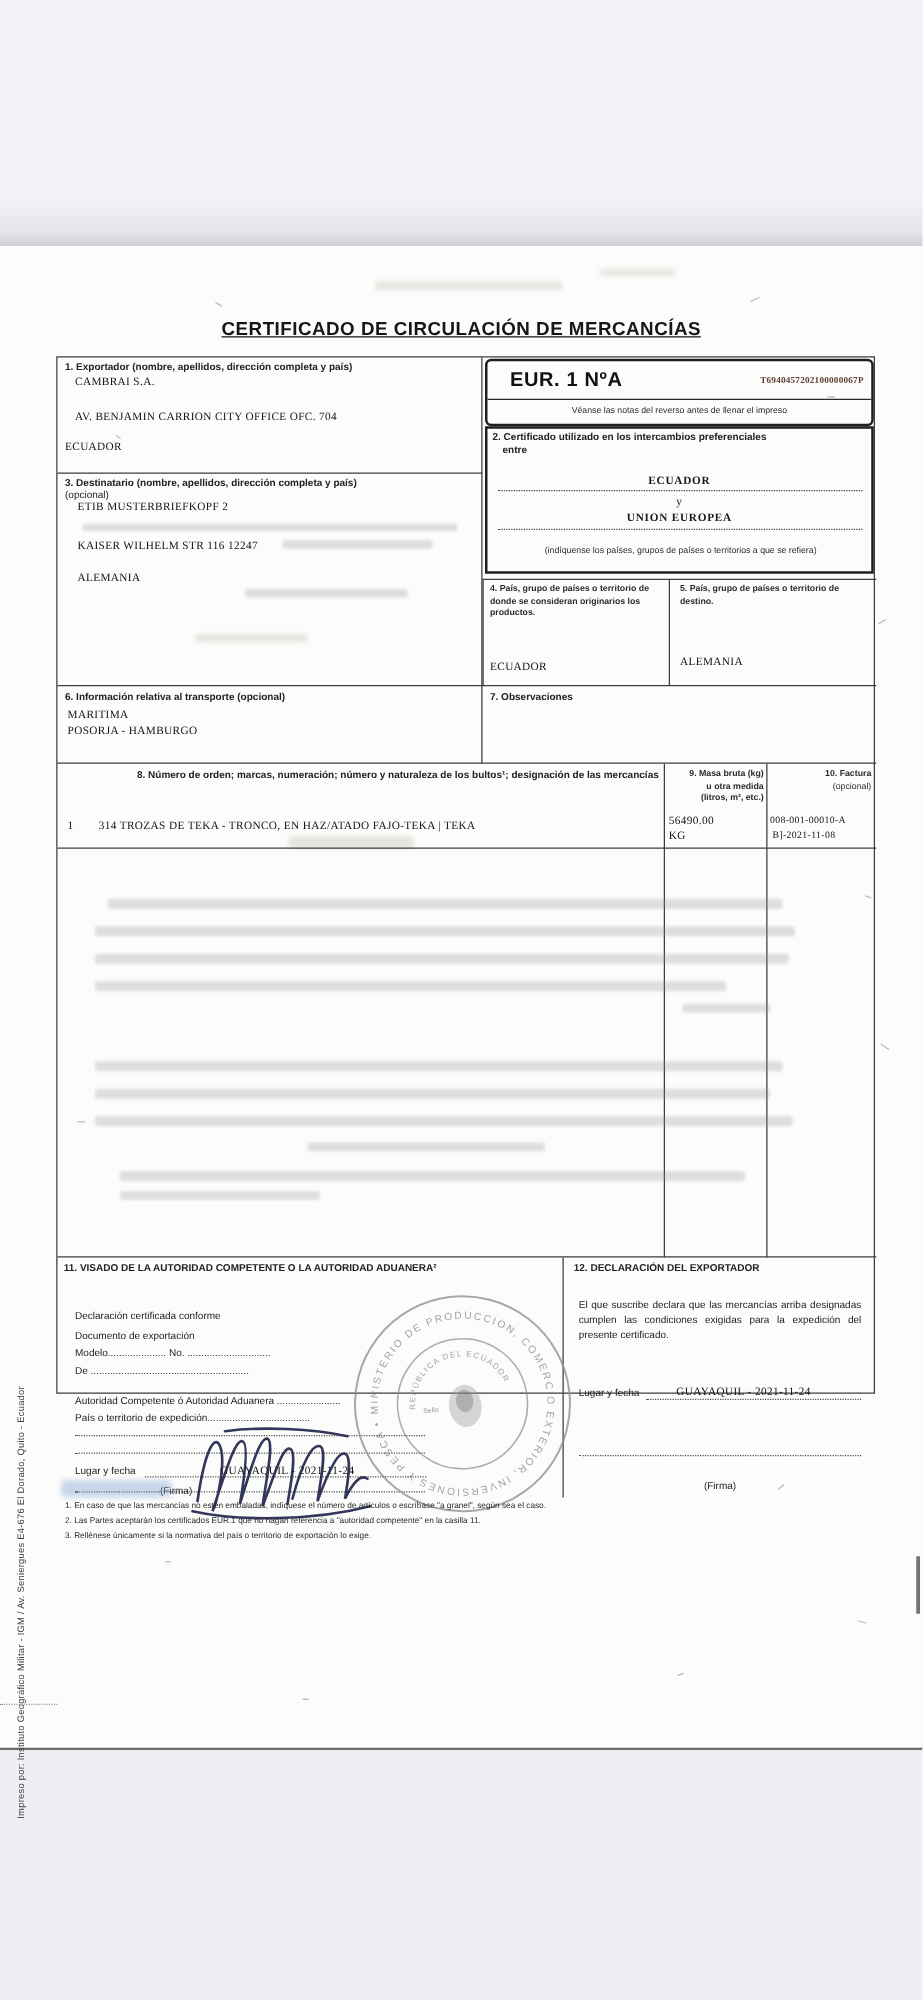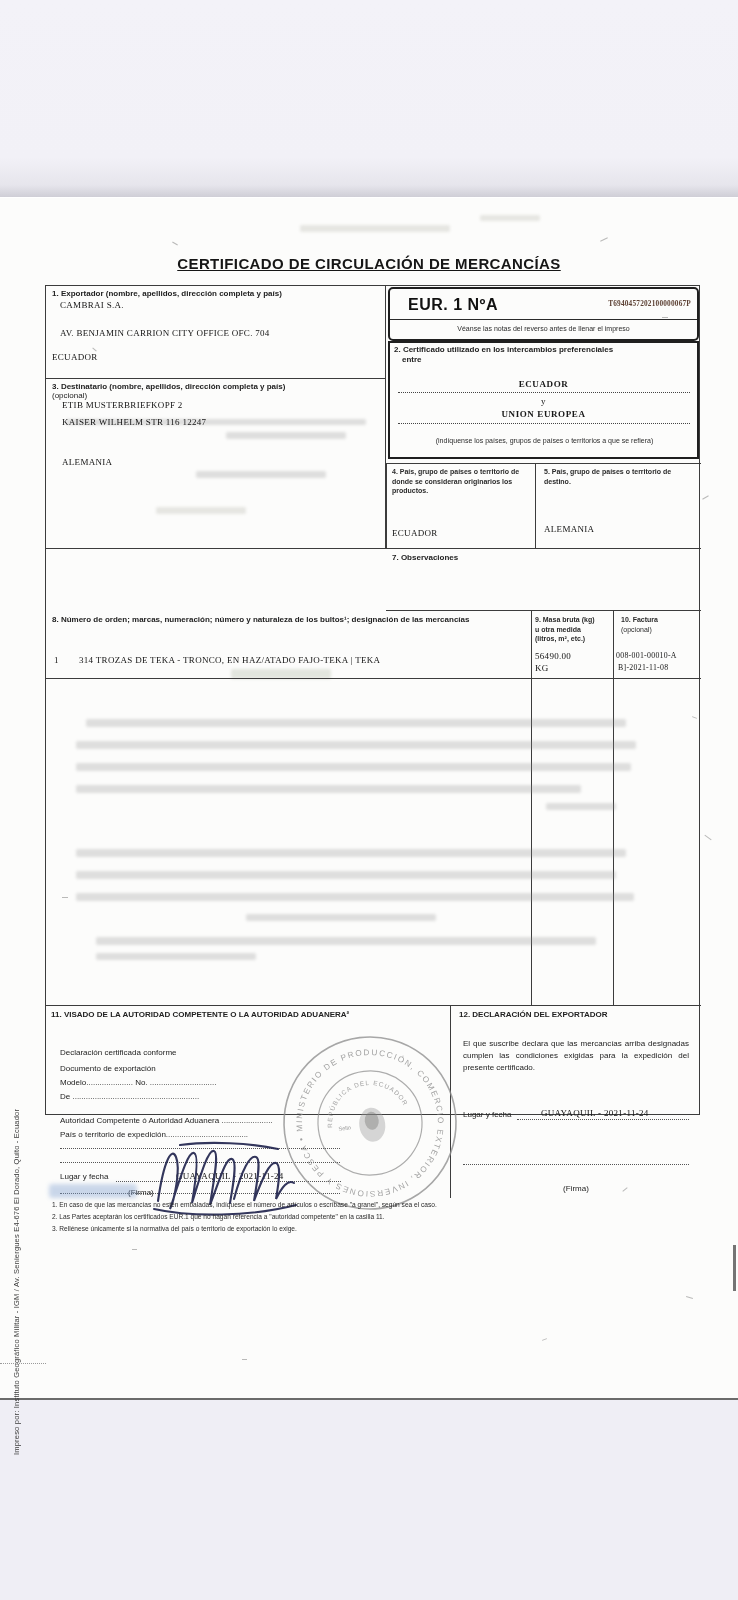--- a/index.html
+++ b/index.html
@@ -73,21 +73,21 @@
       <div class="abs val" style="left:14px;top:14px;">CAMBRAI S.A.</div>
       <div class="abs val" style="left:14px;top:42px;">AV. BENJAMIN CARRION CITY OFFICE OFC. 704</div>
       <div class="abs val" style="left:6px;top:66px;">ECUADOR</div>
     </div>
 
     <div class="cell bR bB" style="left:0;top:93px;width:340px;height:170px;">
       <div class="abs lbl" style="left:6px;top:3px;"><b>3. Destinatario (nombre, apellidos, dirección completa y país)</b></div>
       <div class="abs lbl" style="left:6px;top:12px;">(opcional)</div>
       <div class="abs val" style="left:16px;top:21px;">ETIB MUSTERBRIEFKOPF 2</div>
       <div class="abs ghost" style="left:20px;top:40px;width:300px;height:6px;"></div>
-      <div class="abs val" style="left:16px;top:38px;">KAISER WILHELM STR 116 12247</div>
+      <div class="abs val" style="left:16px;top:52px;">KAISER WILHELM STR 116 12247</div>
       <div class="abs ghost" style="left:180px;top:53px;width:120px;height:7px;"></div>
       <div class="abs val" style="left:16px;top:78px;">ALEMANIA</div>
       <div class="abs ghost" style="left:150px;top:92px;width:130px;height:7px;"></div>
       <div class="abs ghost2" style="left:110px;top:128px;width:90px;height:7px;"></div>
     </div>
 
     <div class="cell" style="left:340px;top:0;width:315px;height:263px;">
 
       <div class="cell thick" style="left:2px;top:1px;width:311px;height:54px;border-radius:5px;">
         <div class="abs eur1title" style="left:18px;top:7px;">EUR. 1 NºA</div>
@@ -112,25 +112,30 @@
           <div class="abs small" style="left:5px;top:3px;width:138px;line-height:9.5px;"><b>4. País, grupo de países o territorio de donde se consideran originarios los productos.</b></div>
           <div class="abs val" style="left:5px;top:64px;">ECUADOR</div>
         </div>
         <div class="cell" style="left:149px;top:0;width:166px;height:84px;">
           <div class="abs small" style="left:8px;top:3px;width:150px;line-height:9.5px;"><b>5. País, grupo de países o territorio de destino.</b></div>
           <div class="abs val" style="left:8px;top:60px;">ALEMANIA</div>
         </div>
       </div>
     </div>
 
+    <div class="cell bR bB" style="left:0;top:263px;width:340px;height:62px;">
+      <div class="abs lbl" style="left:6px;top:4px;"><b>6. Información relativa al transporte (opcional)</b></div>
+      <div class="abs val" style="left:8px;top:17px;">MARITIMA</div>
+      <div class="abs val" style="left:8px;top:30px;">POSORJA - HAMBURGO</div>
+    </div>
     <div class="cell bB" style="left:340px;top:263px;width:315px;height:62px;">
       <div class="abs lbl" style="left:6px;top:4px;"><b>7. Observaciones</b></div>
     </div>
 
-    <div class="cell" style="left:0;top:325px;width:655px;height:395px;border-bottom:1.3px solid #3c3c3c;">
+    <div class="cell" style="left:0;top:325px;width:655px;height:395px;border-bottom:1.3px solid #3c3c3c;text-align:right;">
       <div class="abs" style="left:485px;top:0;height:395px;border-left:1.3px solid #3c3c3c;"></div>
       <div class="abs" style="left:567px;top:0;height:395px;border-left:1.3px solid #3c3c3c;"></div>
       <div class="abs lbl" style="left:6px;top:4px;width:475px;"><b>8. Número de orden; marcas, numeración; número y naturaleza de los bultos¹; designación de las mercancías</b></div>
       <div class="abs small" style="left:489px;top:4px;width:76px;line-height:9.5px;">
         <b>9. Masa bruta (kg)</b><br>
         <b>u otra medida</b><br>
         <b>(litros, m², etc.)</b>
       </div>
       <div class="abs small" style="left:575px;top:4px;width:76px;line-height:9.5px;">
         <b>10. Factura</b><br>

